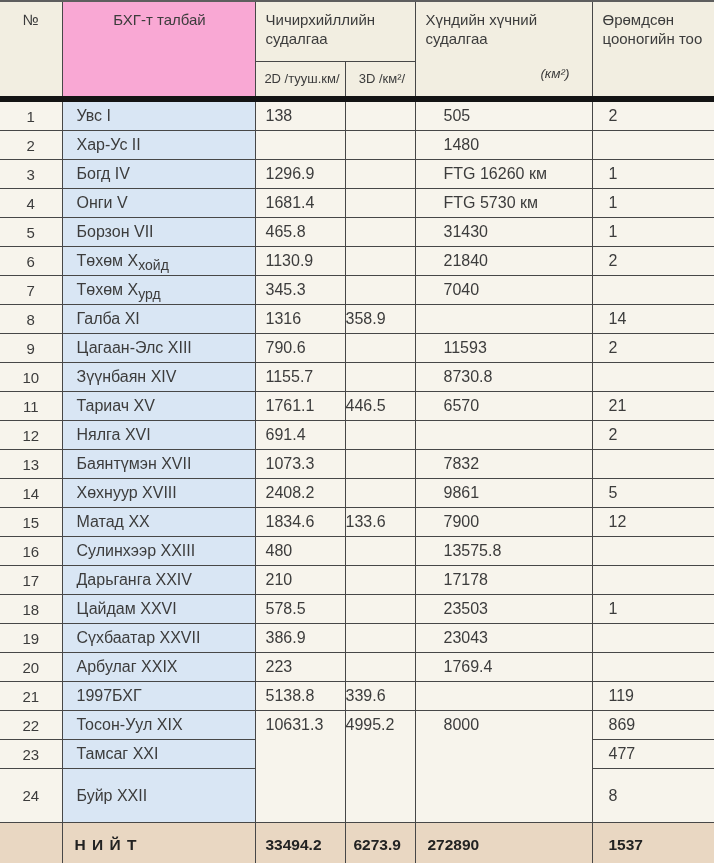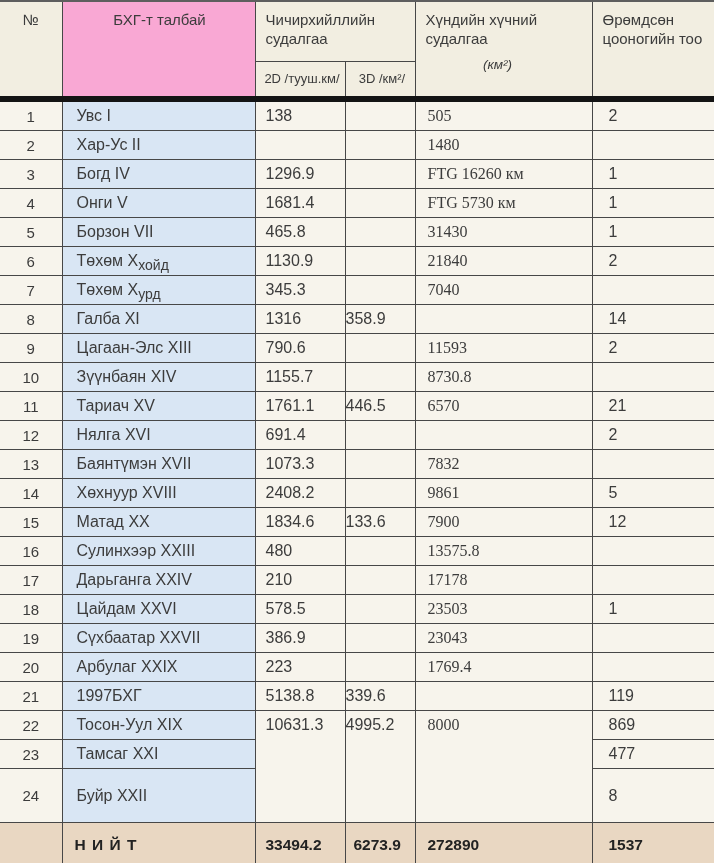--- a/index.html
+++ b/index.html
@@ -44,44 +44,44 @@
   thead th.th-sub{
     font-size:13px;
     vertical-align:middle;
     padding:2px 4px 2px 8px;
     white-space:nowrap;
     text-align:center;
   }
   thead th.thick{border-bottom:6px solid #141414;}
   .unit-right{
     display:block;
-    text-align:center;
+    text-align:right;
     font-style:italic;
     font-size:13.5px;
     padding-right:14px;
-    margin-top:8px;
+    margin-top:17px;
   }
 
   
   tbody td{
     background:#f7f4ec;
     font-size:16px;
     height:28px;
   }
   tbody tr.row{height:28px;}
   tbody tr.row-tall{height:54px;}
   td.c-no{text-align:center;font-size:15px;background:#f7f4ec;}
   td.c-area{
     background:#d9e6f4;
     padding-left:14px;
   }
   td.c-area sub{font-size:14px;line-height:0;}
   td.c-d2{padding-left:10px;}
   td.c-d3{}
-  td.c-grav{padding-left:12px;font-family:Liberation Serif, serif;}
+  td.c-grav{padding-left:28px;}
   td.c-wells{padding-left:16px;}
   td.merged-top{vertical-align:top;padding-top:5px;}
 
   
   tfoot tr{height:46px;}
   tfoot td{
     background:#e9d7c2;
     font-weight:bold;
     font-size:15.5px;
     color:#222222;

